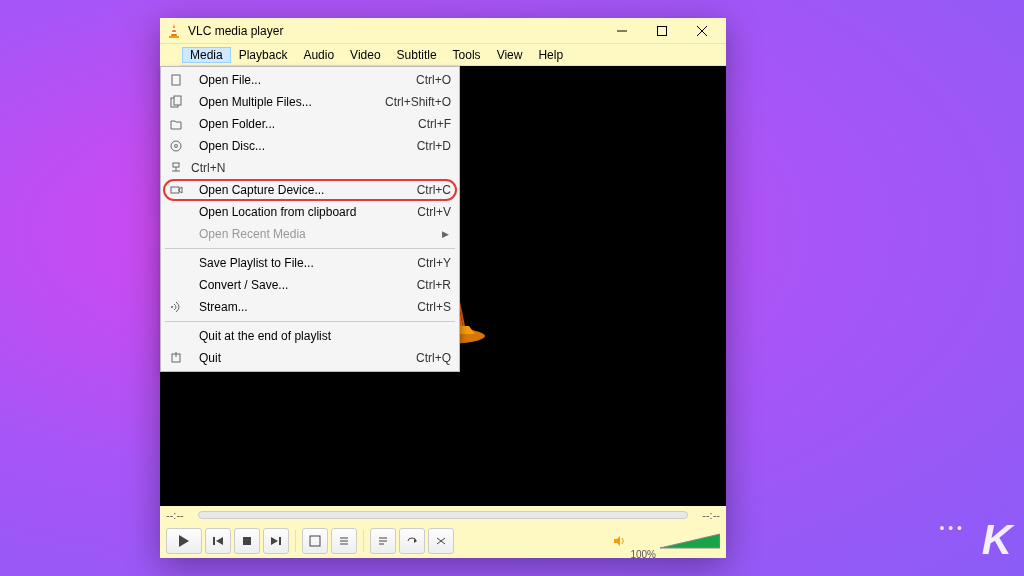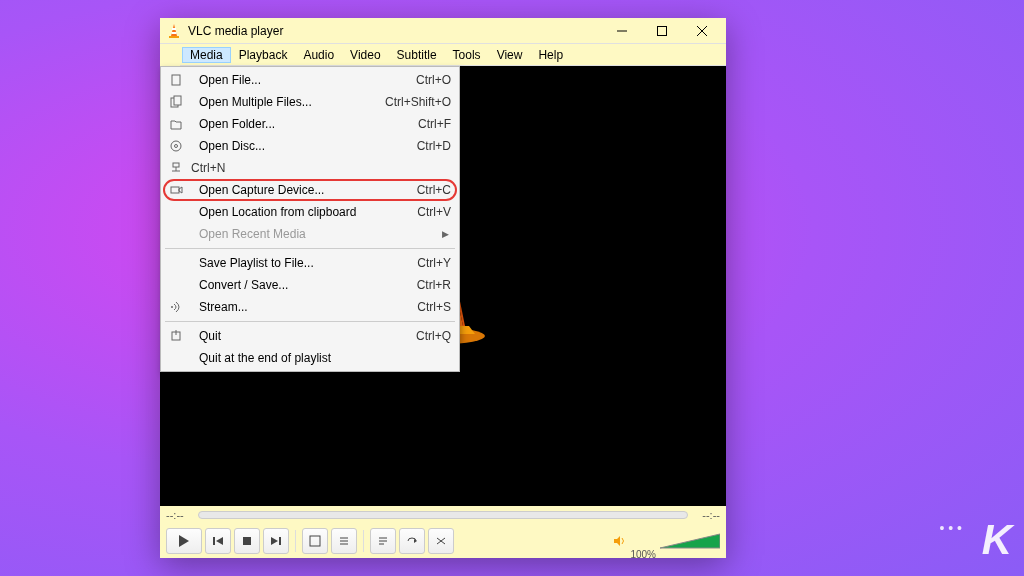--- a/index.html
+++ b/index.html
@@ -260,33 +260,33 @@
           <svg width="14" height="14">
             <circle cx="3" cy="7" r="1" fill="#666"></circle>
             <path d="M5,4 Q9,7 5,10 M7,2 Q13,7 7,12" fill="none" stroke="#666"></path>
           </svg>
         </span>
         <span class="dd-label">Stream...</span>
         <span class="dd-shortcut">Ctrl+S</span>
       </div>
       <div class="dd-sep"></div>
       <div class="dd-row">
+        <span class="dd-icon"></span>
+        <span class="dd-label">Quit at the end of playlist</span>
+        <span class="dd-shortcut"></span>
+      </div>
+      <div class="dd-row">
         <span class="dd-icon">
           <svg width="14" height="14">
             <rect x="3" y="3" width="8" height="8" fill="none" stroke="#666"></rect>
             <line x1="7" y1="1" x2="7" y2="6" stroke="#666"></line>
           </svg>
         </span>
         <span class="dd-label">Quit</span>
         <span class="dd-shortcut">Ctrl+Q</span>
-      </div>
-      <div class="dd-row">
-        <span class="dd-icon"></span>
-        <span class="dd-label">Quit at the end of playlist</span>
-        <span class="dd-shortcut"></span>
       </div>
     </div>
 
   <div class="viewport">
     <svg class="cone-svg" viewBox="0 0 100 120">
       <ellipse cx="50" cy="110" rx="42" ry="8" fill="#d97706"></ellipse>
       <polygon points="18,108 82,108 76,100 24,100" fill="#f59e0b"></polygon>
       <polygon points="50,6 70,100 30,100" fill="#f97316"></polygon>
       <polygon points="50,6 53,6 72,100 70,100" fill="#ea580c"></polygon>
       <polygon points="42,36 58,36 61,52 39,52" fill="#f1f5f9"></polygon>

